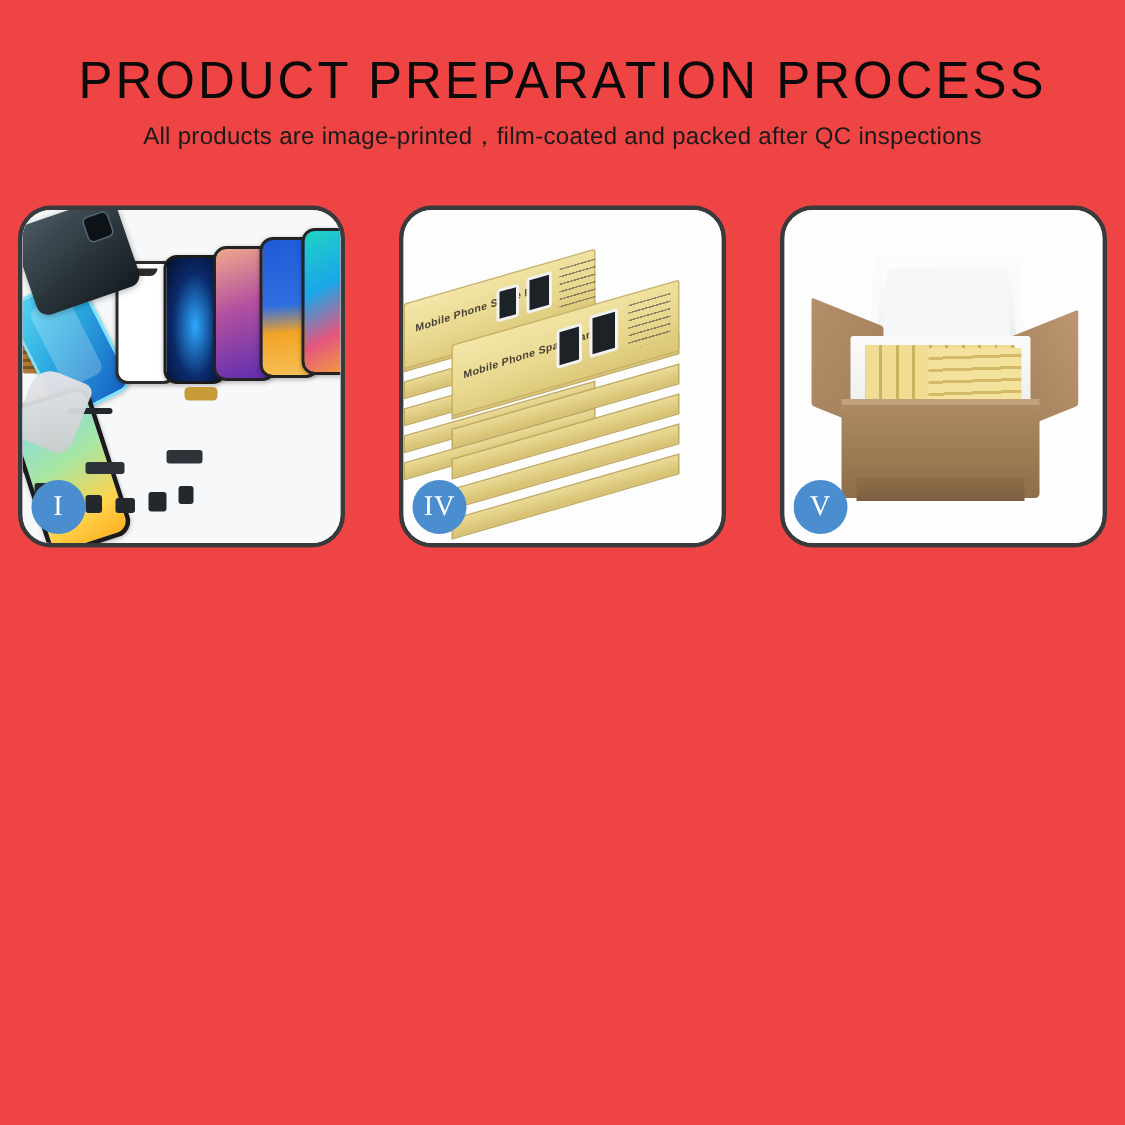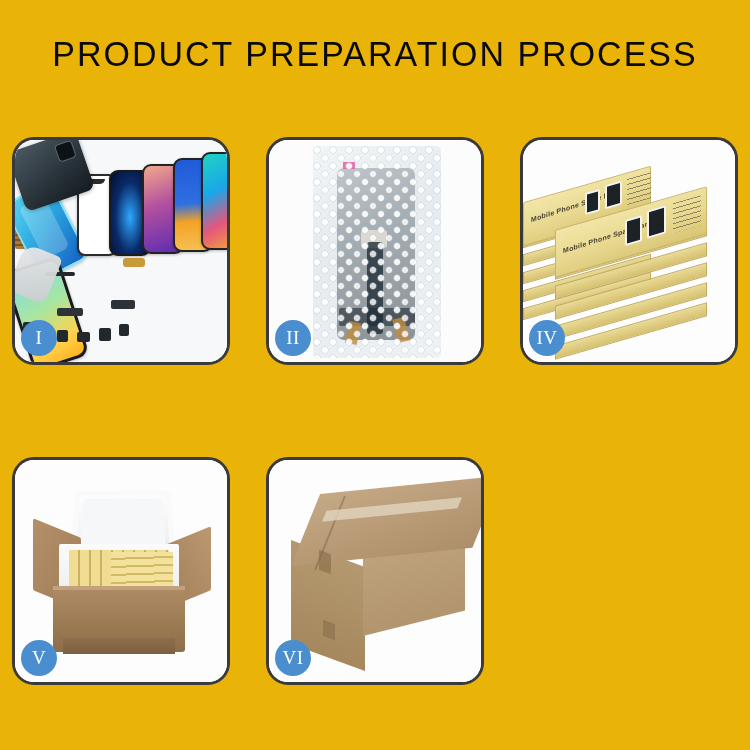--- a/index.html
+++ b/index.html
@@ -9,21 +9,21 @@
     height: 750px;
     background: #ffffff;
     font-family: "Liberation Sans", sans-serif;
     overflow: hidden;
   }
 
   .page {
     position: relative;
     width: 750px;
     height: 750px;
-    background: #eab308;
+    background: #ef4444;
   }
 
   
   .header {
     position: absolute;
     top: 34px;
     left: 0;
     width: 750px;
     text-align: center;
   }
@@ -543,20 +543,21 @@
     z-index: -1;
   }
 </style>
 </head>
 <body>
 
 <div class="page">
 
   <div class="header">
     <div class="page-title">PRODUCT PREPARATION PROCESS</div>
+    <div class="page-subtitle">All products are image-printed，film-coated and packed after QC inspections</div>
   </div>
 
   <div class="grid">
 
     <div class="panel">
       <div class="stage p1">
         <div class="ph ph-adh"></div>
         <div class="ph ph-glass"></div>
         <div class="ph ph-blue"></div>
         <div class="ph ph-purple"></div>
@@ -577,34 +578,20 @@
         <div class="part part-sq5"></div>
         <div class="part part-sq6"></div>
         <div class="part-hand"></div>
         <div class="part-screw1"></div>
         <div class="part-screw2"></div>
         <div class="part-screw3"></div>
       </div>
       <div class="badge">I</div>
     </div>
 
-    <div class="panel">
-      <div class="stage p2">
-        <div class="bubble-bag">
-          <div class="bag-screen"></div>
-          <div class="bag-bottom"></div>
-          <div class="bag-conn"></div>
-          <div class="bag-flex"></div>
-          <div class="bag-tape"></div>
-          <div class="bag-gold1"></div>
-          <div class="bag-gold2"></div>
-        </div>
-      </div>
-      <div class="badge">II</div>
-    </div>
 
 
     <div class="panel">
       <div class="stage p4">
         <div class="stack">
           <div class="kbox-side k-bl-s5"></div>
           <div class="kbox-side k-bl-s4"></div>
           <div class="kbox-side k-bl-s3"></div>
           <div class="kbox-side k-bl-s2"></div>
           <div class="kbox-side k-bl-s1"></div>
@@ -643,28 +630,15 @@
         <div class="c-foambox"></div>
         <div class="c-yellow"></div>
         <div class="c-yellow2"></div>
         <div class="c-body-top"></div>
         <div class="c-body"></div>
         <div class="c-body-taper"></div>
       </div>
       <div class="badge">V</div>
     </div>
 
-    <div class="panel">
-      <div class="stage p6">
-        <div class="carton-shadow"></div>
-        <div class="carton-left"></div>
-        <div class="carton-right"></div>
-        <div class="carton-top"></div>
-        <div class="carton-seam-t"></div>
-        <div class="carton-tape"></div>
-        <div class="carton-tab-l"></div>
-        <div class="carton-tab-b"></div>
-      </div>
-      <div class="badge">VI</div>
-    </div>
 
   </div>
 </div>
 
 </body></html>

